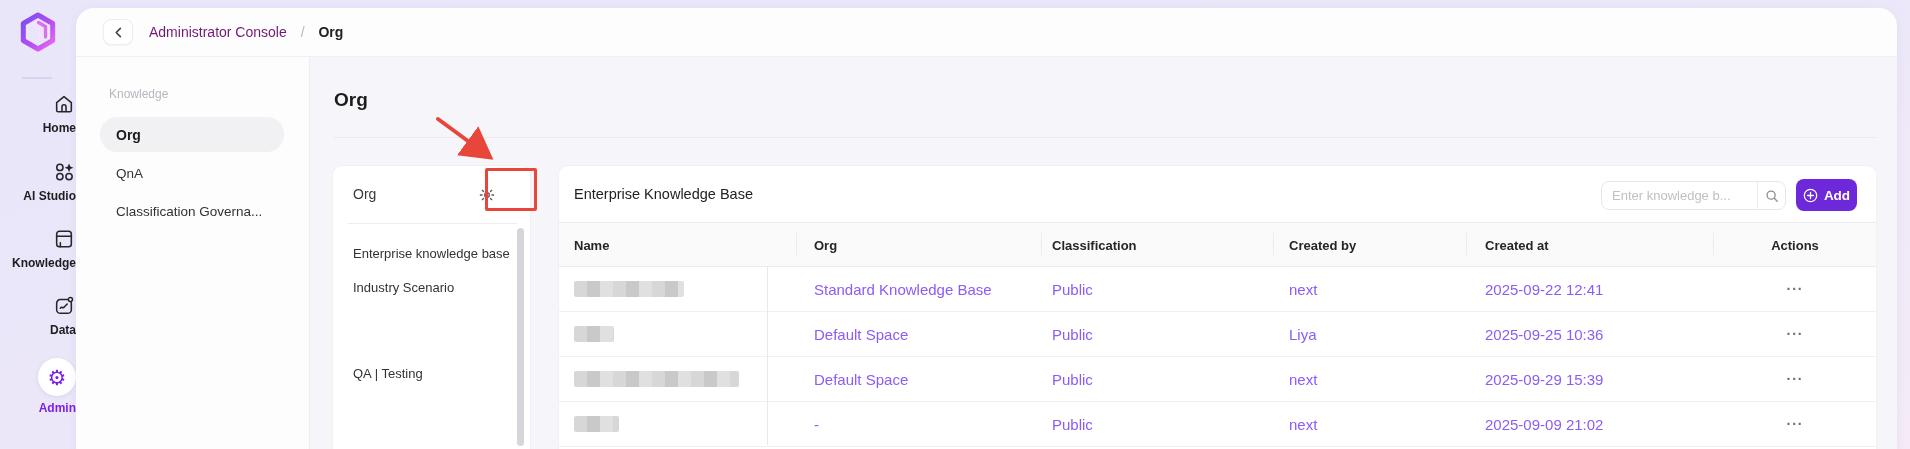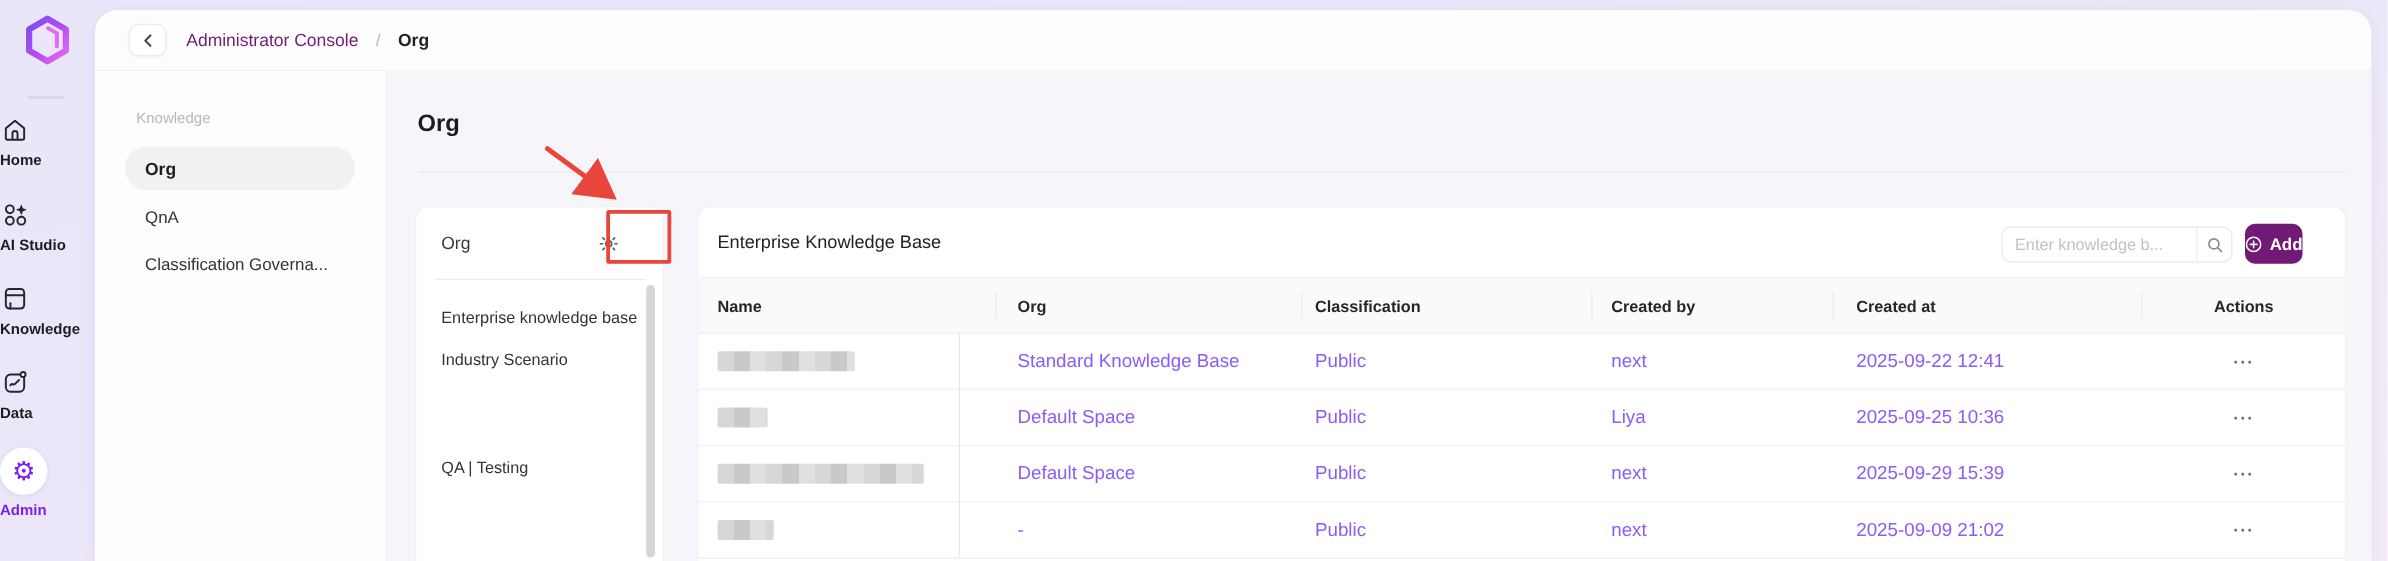--- a/index.html
+++ b/index.html
@@ -8,21 +8,21 @@
     font-family:"Liberation Sans","DejaVu Sans",sans-serif;
     background:linear-gradient(165deg,#e9e6fa 0%,#ebe7f9 45%,#f4ebf6 100%);
     color:#222;
   }
   #app { position:relative; width:1910px; height:449px; }
 
   
   .icon-sidebar { position:absolute; left:0; top:0; width:76px; height:449px; }
   .logo { position:absolute; left:17px; top:11px; width:42px; height:42px; }
   .logo-divider { position:absolute; left:22px; top:77px; width:30px; height:2px; background:#d9d3ef; border-radius:1px; }
-  .nav-item { position:absolute; left:0; width:76px; display:flex; flex-direction:column; align-items:flex-start; gap:5px; cursor:pointer; }
+  .nav-item { position:absolute; left:0; width:76px; display:flex; flex-direction:column; align-items:flex-end; gap:5px; cursor:pointer; }
   .nav-item .nav-label { font-size:12px; font-weight:bold; color:#1d1d1f; }
   .nav-item.active .nav-label { color:#7c1fe8; }
   .nav-ico { width:24px; height:24px; display:flex; align-items:center; justify-content:center; }
   .admin-circle { width:38px; height:38px; border-radius:50%; background:#fff; display:flex; align-items:center; justify-content:center; box-shadow:0 1px 4px rgba(100,70,160,.12); }
   .admin-gear { font-size:21px; color:#7c1fe8; line-height:1; }
 
   
   .main-card { position:absolute; left:76px; top:8px; width:1821px; height:441px;
     background:#fdfdfe; border-radius:18px 18px 0 0; box-shadow:0 2px 10px rgba(90,70,150,.07); }
 
@@ -61,21 +61,21 @@
   .anno-box { position:absolute; left:485px; top:168px; width:52px; height:43px; border:3px solid #e8463a; border-radius:2px; pointer-events:none; }
   .anno-arrow { position:absolute; left:425px; top:103px; pointer-events:none; }
 
   
   .table-panel { position:absolute; left:558px; top:165px; width:1319px; height:284px; background:#fff; border-radius:10px 10px 0 0; border:1px solid #f1f1f4; border-bottom:none; overflow:hidden; }
   .tp-title { position:absolute; left:15px; top:20px; font-size:14.5px; color:#222; }
   .tp-search { position:absolute; left:1042px; top:15px; width:185px; height:29px; background:#fff; border:1px solid #e7e7ea; border-radius:8px; display:flex; }
   .tp-search input { flex:1; border:none; outline:none; padding:0 10px; font-size:13px; color:#444; min-width:0; background:transparent; font-family:inherit; }
   .tp-search input::placeholder { color:#c0c0c6; }
   .tp-search-icon { width:28px; border-left:1px solid #ededf0; display:flex; align-items:center; justify-content:center; cursor:pointer; }
-  .tp-add { position:absolute; left:1237px; top:13px; width:46px; height:32px; background:#701a75; border:none; border-radius:8px; color:#fff; display:flex; align-items:center; justify-content:center; gap:6px; font-size:13.5px; font-weight:bold; cursor:pointer; font-family:inherit; }
+  .tp-add { position:absolute; left:1237px; top:13px; width:61px; height:32px; background:#6d28d9; border:none; border-radius:8px; color:#fff; display:flex; align-items:center; justify-content:center; gap:6px; font-size:13.5px; font-weight:bold; cursor:pointer; font-family:inherit; }
   .tp-divider { position:absolute; left:0; top:56px; width:100%; height:1px; background:#ebebee; }
 
   .thead { position:absolute; left:0; top:57px; width:100%; height:44px; background:#fafafa; border-bottom:1px solid #ececef; }
   .th { position:absolute; top:50%; transform:translateY(-50%); font-size:13px; font-weight:bold; color:#262626; white-space:nowrap; }
   .col-sep { position:absolute; top:67px; width:1px; height:22px; background:#ececef; }
 
   .tbody { position:absolute; left:0; top:101px; width:100%; }
   .trow { position:relative; height:45px; border-bottom:1px solid #f0f0f2; background:#fff; }
   .td { position:absolute; top:50%; transform:translateY(-50%); font-size:15px; color:#8b5cf6; white-space:nowrap; }
   .td-actions { left:1236px; transform:translate(-50%,-50%); color:#6b6b70; font-size:14px; letter-spacing:1px; cursor:pointer; font-weight:bold; }

